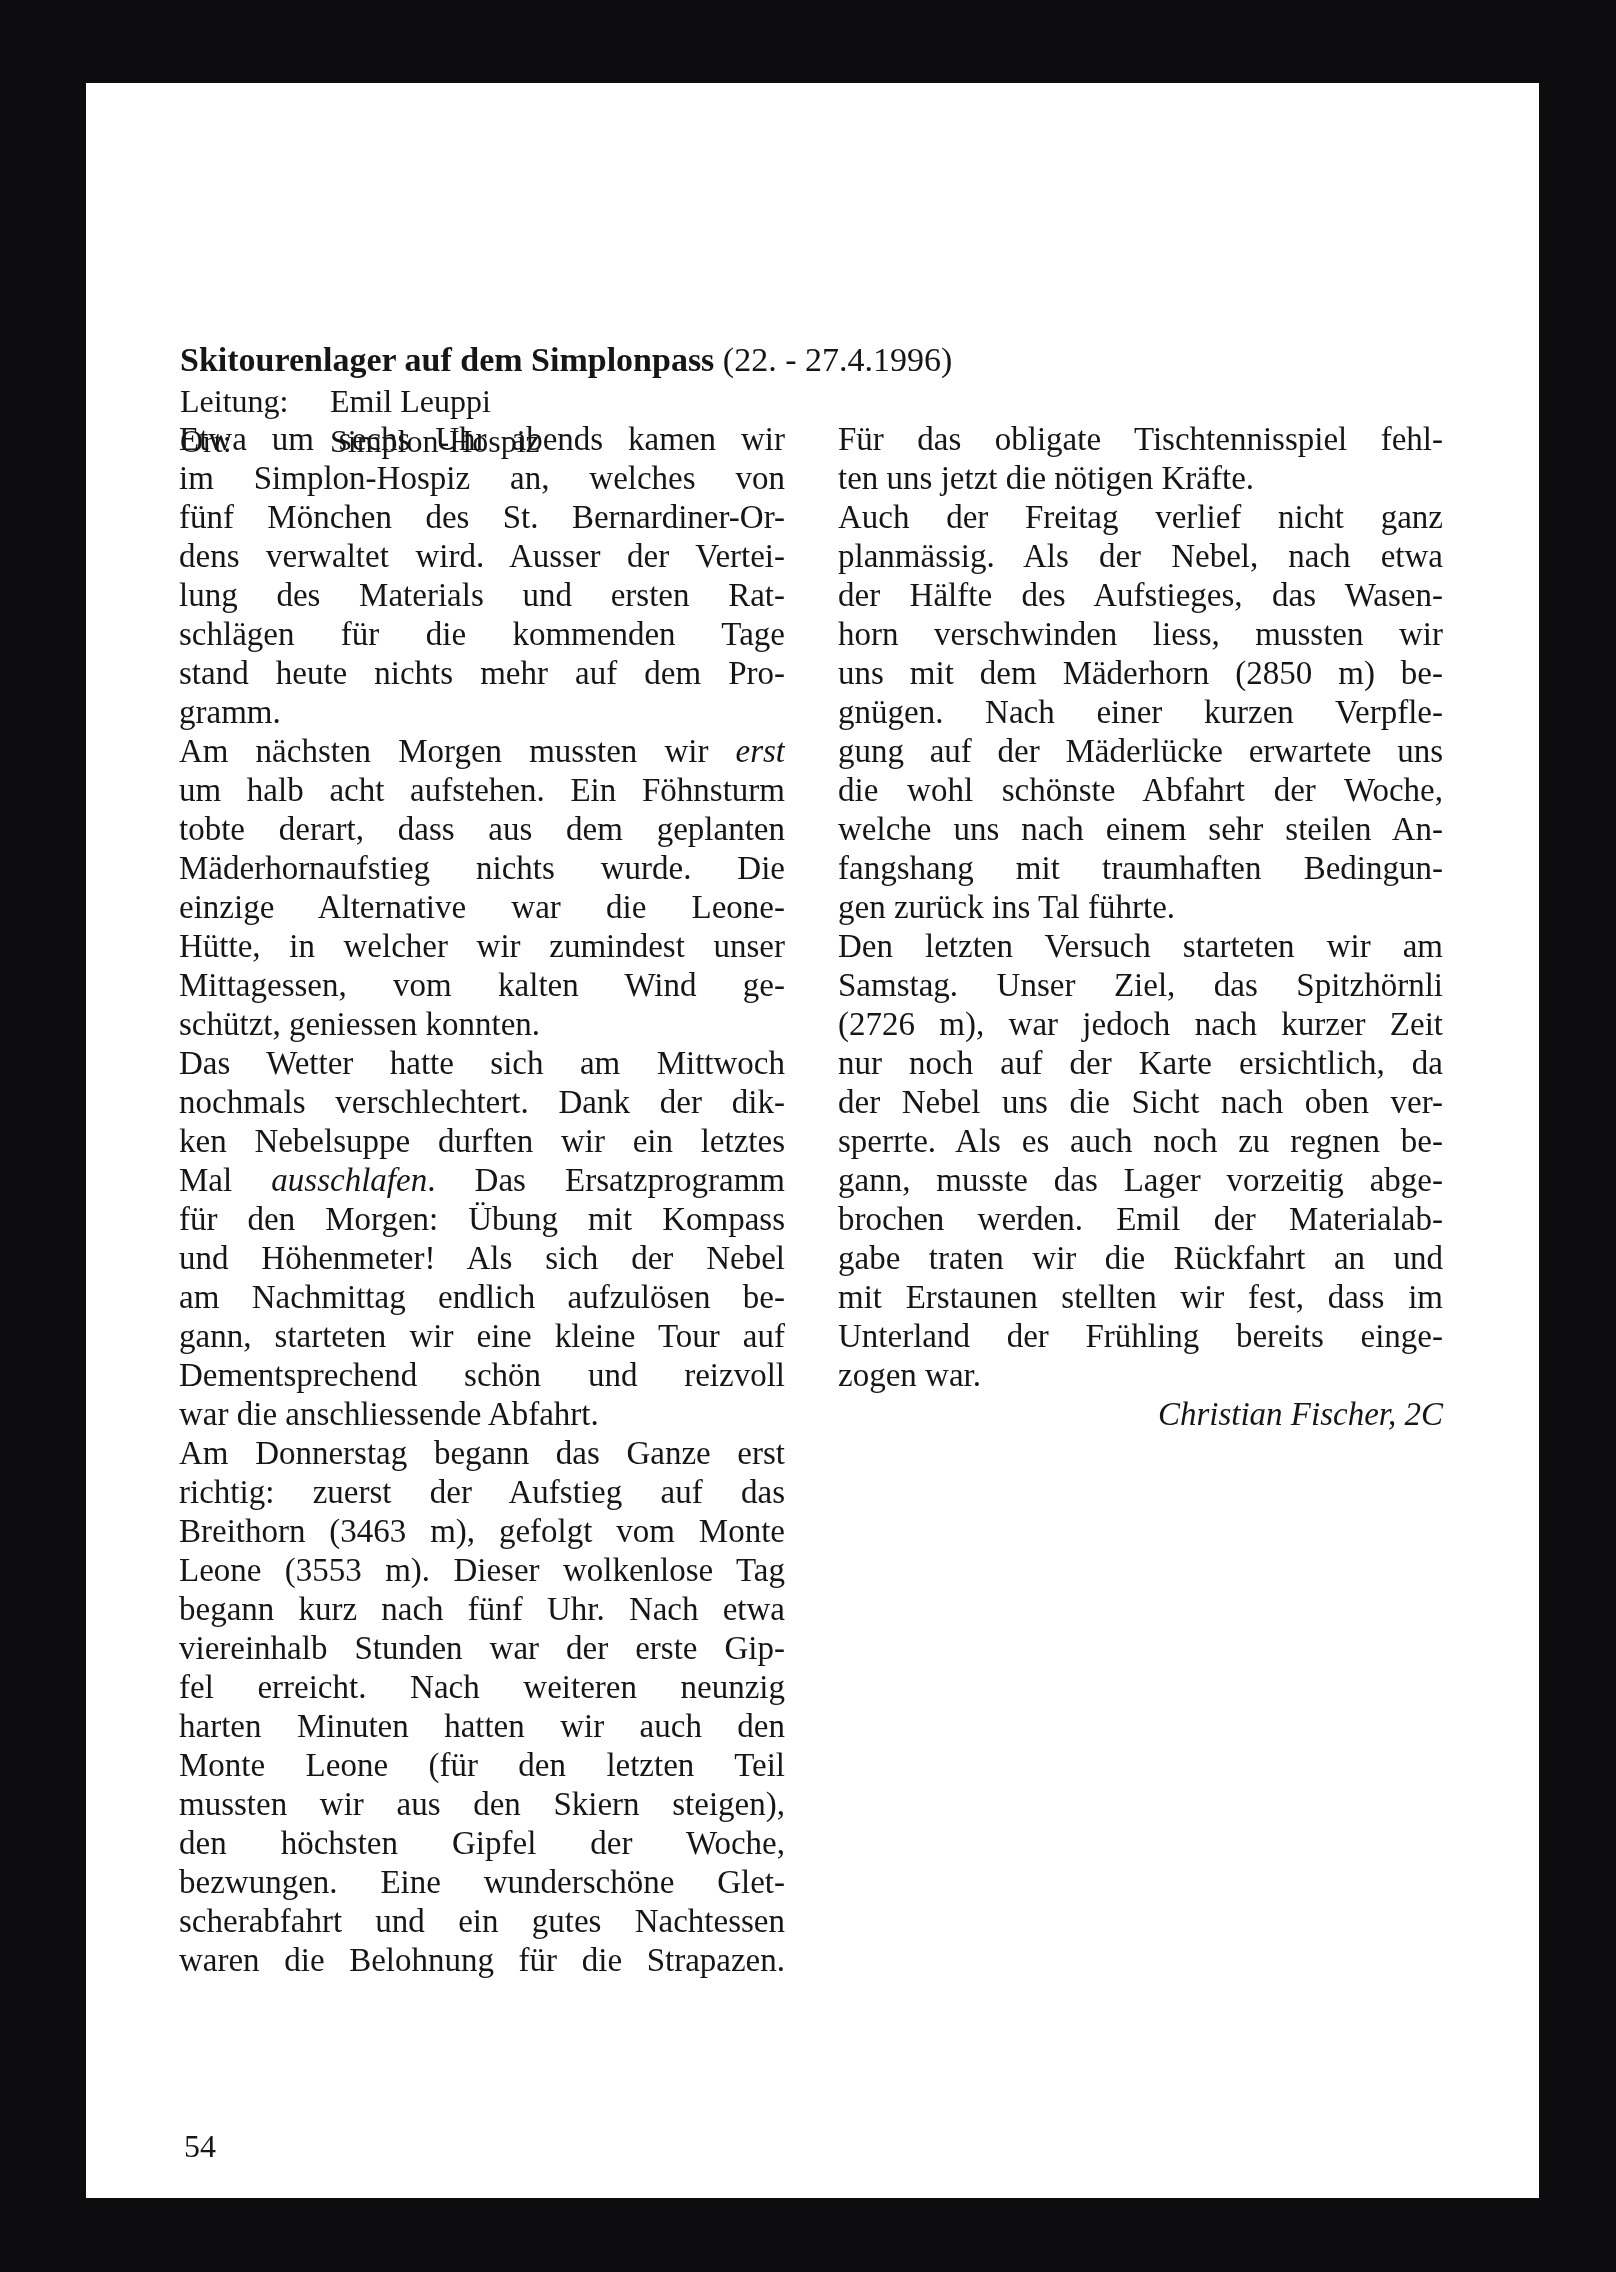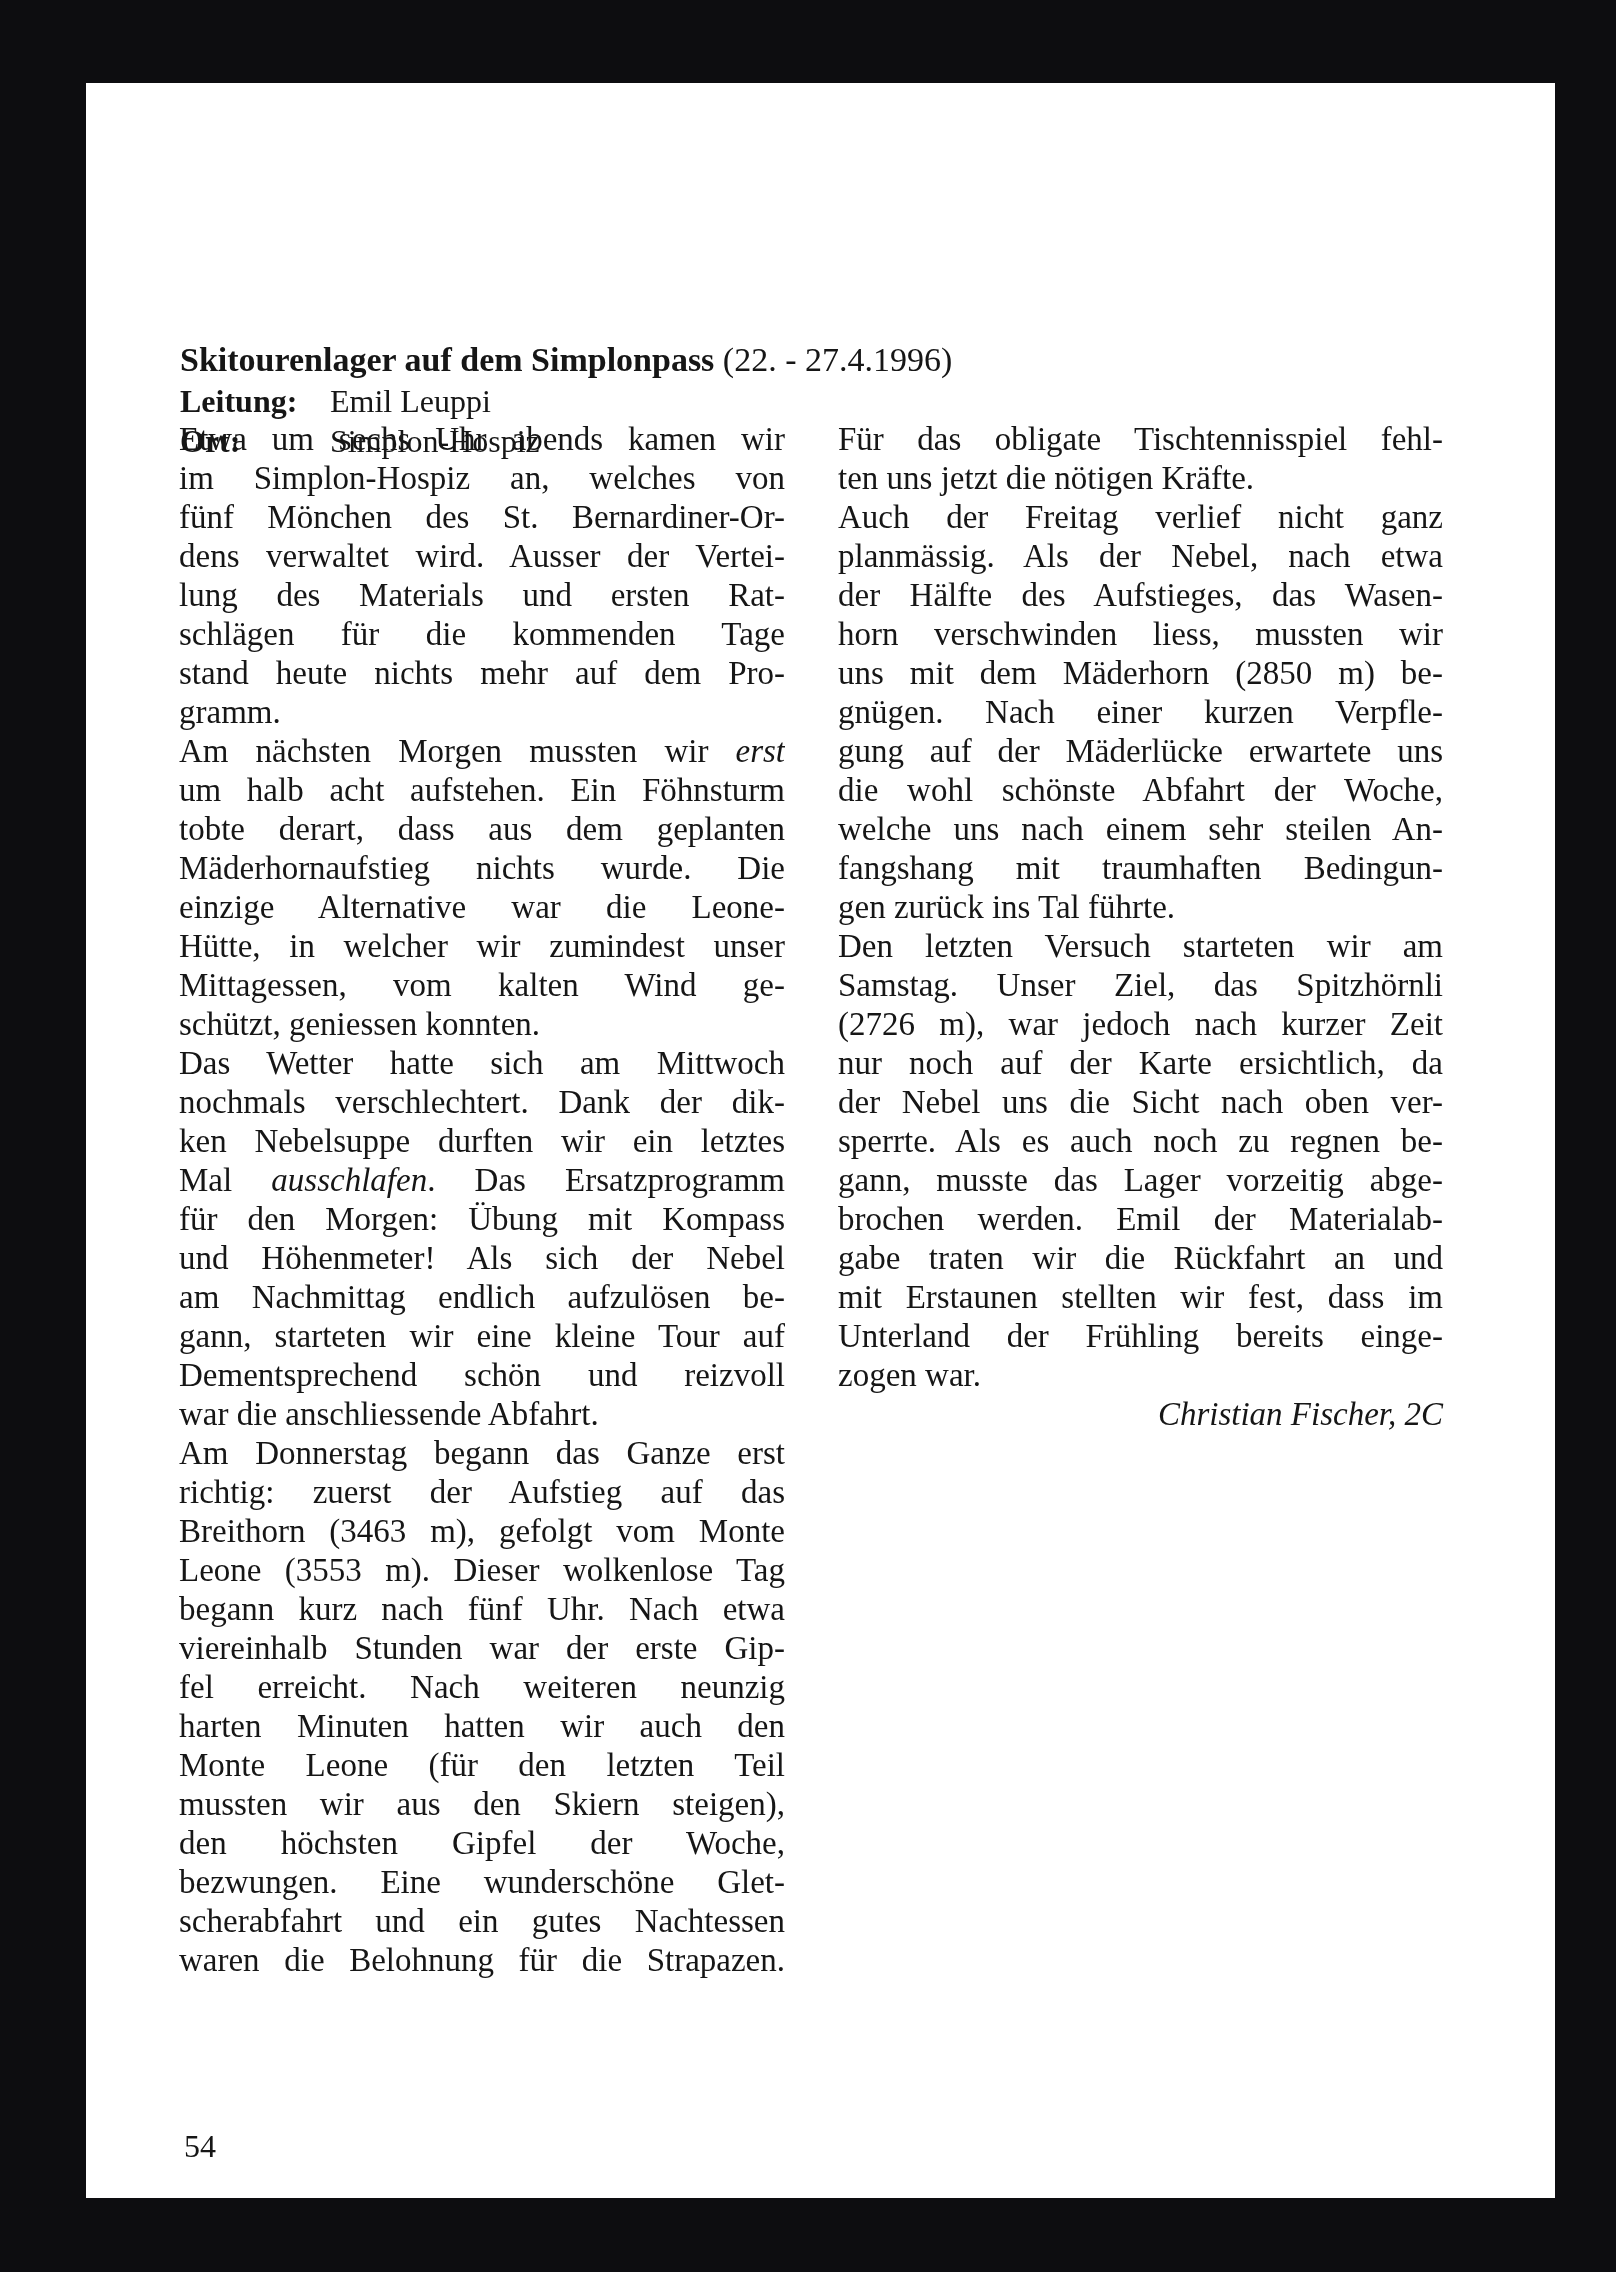--- a/index.html
+++ b/index.html
@@ -3,31 +3,30 @@
 <meta charset="utf-8">
 <style>
   html, body { margin: 0; padding: 0; }
   body {
     width: 1616px; height: 2273px; background: #0d0d10; position: relative; overflow: hidden;
     font-family: "Liberation Serif", "DejaVu Serif", serif; color: #161616;
   }
   .page {
     position: absolute; left: 86px; top: 83px; width: 1453px; height: 2115px;
     background: #ffffff;
-    padding-left: 16px;
   }
   .title-line {
     position: absolute; left: 94px; top: 257px; white-space: nowrap;
     font-size: 34px; line-height: 40px;
   }
   .title-bold { font-weight: bold; }
   .meta-row {
     position: absolute; left: 94px; white-space: nowrap; font-size: 32px; line-height: 40px;
   }
-  .meta-label { display: inline-block; width: 150px; font-weight: bold; }
+  .meta-label { display: inline-block; width: 150px; }
   .col {
     position: absolute; top: 337px;
   }
   .col-left { left: 93px; width: 606px; }
   .col-right { left: 752px; width: 605px; }
   .line {
     display: block; height: 39px; line-height: 39px; font-size: 33px;
     white-space: nowrap; overflow: visible;
   }
   .line.j { text-align: justify; text-align-last: justify; white-space: normal; overflow: hidden; }

